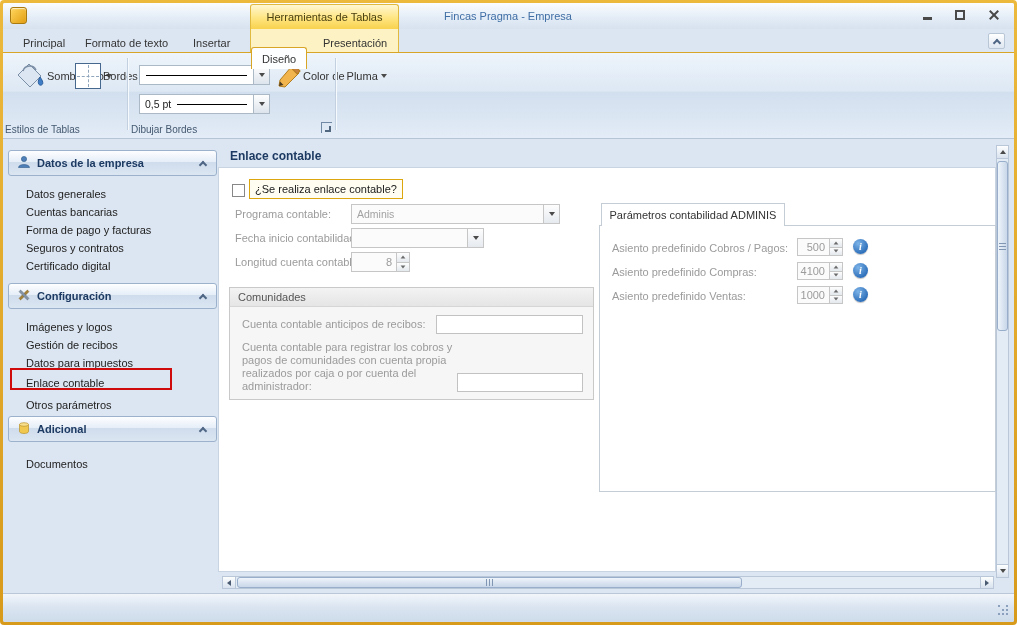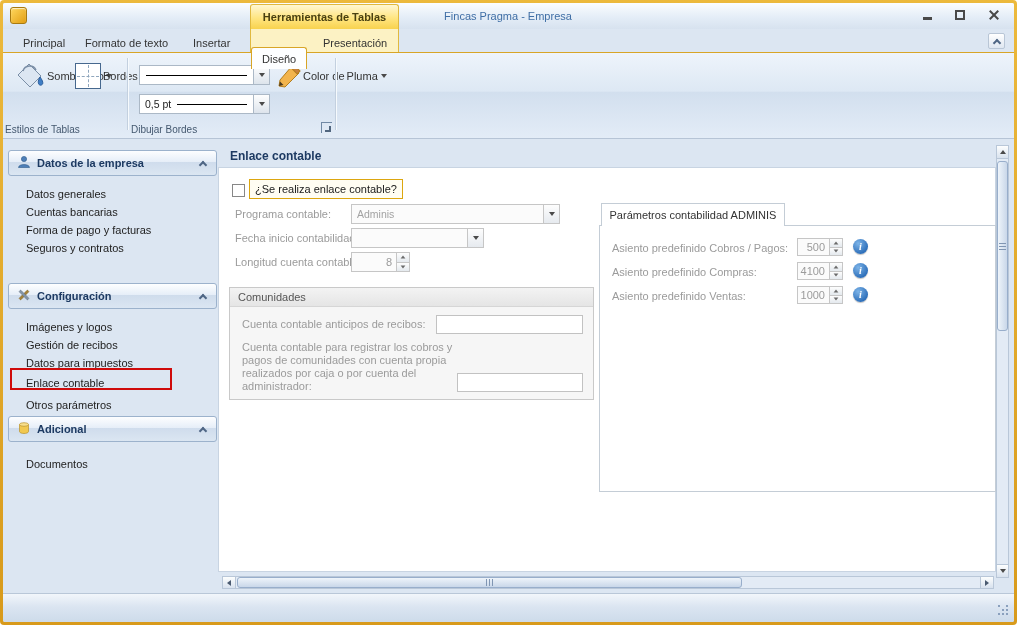--- a/index.html
+++ b/index.html
@@ -4,21 +4,21 @@
 <style>
   *{margin:0;padding:0;box-sizing:border-box;cursor:default}
   html,body{width:1017px;height:625px}
   body{font-family:"Liberation Sans","DejaVu Sans",sans-serif;font-size:11px;color:#333;background:#fff}
   #screen{position:relative;width:1017px;height:625px;background:linear-gradient(#ecb93c,#d89a1b);border-radius:4px;overflow:hidden}
   .win{position:absolute;inset:3px;background:#dce6f2;border-radius:2px;overflow:hidden}
 
   
   .titlebar{position:absolute;left:0;top:0;right:0;height:26px;background:linear-gradient(#fbfdff,#e4edf7 55%,#d7e2ef)}
   .app-icon{position:absolute;left:7px;top:4px;width:17px;height:17px;border-radius:3px;background:linear-gradient(135deg,#ffd75e,#e29e12);border:1px solid #a87a10;box-shadow:inset 0 1px 1px rgba(255,255,255,.7);cursor:pointer}
-  .ctx-header{position:absolute;left:247px;top:1px;width:149px;height:25px;background:linear-gradient(#fff7d2,#ffe580 55%,#f8d24e);border:1px solid #e0b93f;border-bottom:none;border-radius:3px 3px 0 0;display:flex;align-items:center;justify-content:center;font-weight:bold;color:#494011}
+  .ctx-header{position:absolute;left:247px;top:1px;width:149px;height:25px;background:linear-gradient(#fff7d2,#ffe580 55%,#f8d24e);border:1px solid #e0b93f;border-bottom:none;border-radius:3px 3px 0 0;display:flex;align-items:center;justify-content:center;font-weight:normal;color:#494011}
   .win-title{position:absolute;left:372px;top:0;width:266px;height:26px;display:flex;align-items:center;justify-content:center;color:#3f6ea5}
   .win-btns{position:absolute;right:12px;top:5px;display:flex;gap:15px}
   .win-btn{width:18px;height:15px;display:flex;align-items:flex-start;justify-content:center;cursor:pointer}
   .glyph-min{width:9px;height:3px;background:#494949;margin-top:9px}
   .glyph-restore{width:10px;height:10px;border:2px solid #494949;margin-top:2px}
   .glyph-close{position:relative;width:11px;height:13px}
   .glyph-close::before,.glyph-close::after{content:"";position:absolute;left:5px;top:1px;width:2px;height:12px;background:#494949}
   .glyph-close::before{transform:rotate(45deg)}
   .glyph-close::after{transform:rotate(-45deg)}
 
@@ -204,20 +204,21 @@
               <path d="M1.5 12.5 C1.5 8.6 12.5 8.6 12.5 12.5 Z" fill="#4e7fb8" stroke="#2e5a8a" stroke-width="0.6"></path>
             </svg>
       </span>
       <span>Datos de la empresa</span>
       <span class="chev"></span>
     </div>
     <div class="side-item" style="top:61px">Cuentas bancarias</div>
     <div class="side-item" style="top:43px">Datos generales</div>
     <div class="side-item" style="top:79px">Forma de pago y facturas</div>
     <div class="side-item" style="top:97px">Seguros y contratos</div>
+    <div class="side-item" style="top:115px">Certificado digital</div>
 
     <div class="sec-hdr" style="top:141px">
       <span>
         <svg width="14" height="14" viewBox="0 0 14 14">
               <rect x="1" y="5.8" width="12" height="2.4" rx="0.6" transform="rotate(-45 7 7)" fill="#a3823a" stroke="#7c6028" stroke-width="0.4"></rect>
               <rect x="1" y="5.8" width="12" height="2.4" rx="0.6" transform="rotate(45 7 7)" fill="#8494a6" stroke="#5b6b7d" stroke-width="0.4"></rect>
             </svg>
       </span>
       <span>Configuración</span>
       <span class="chev"></span>

